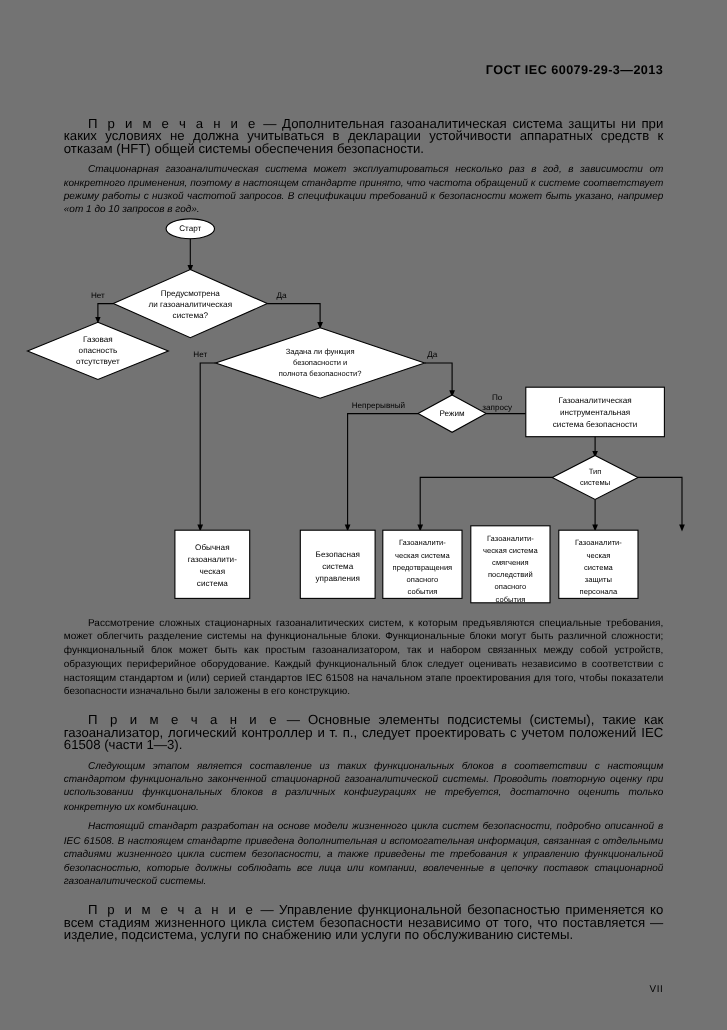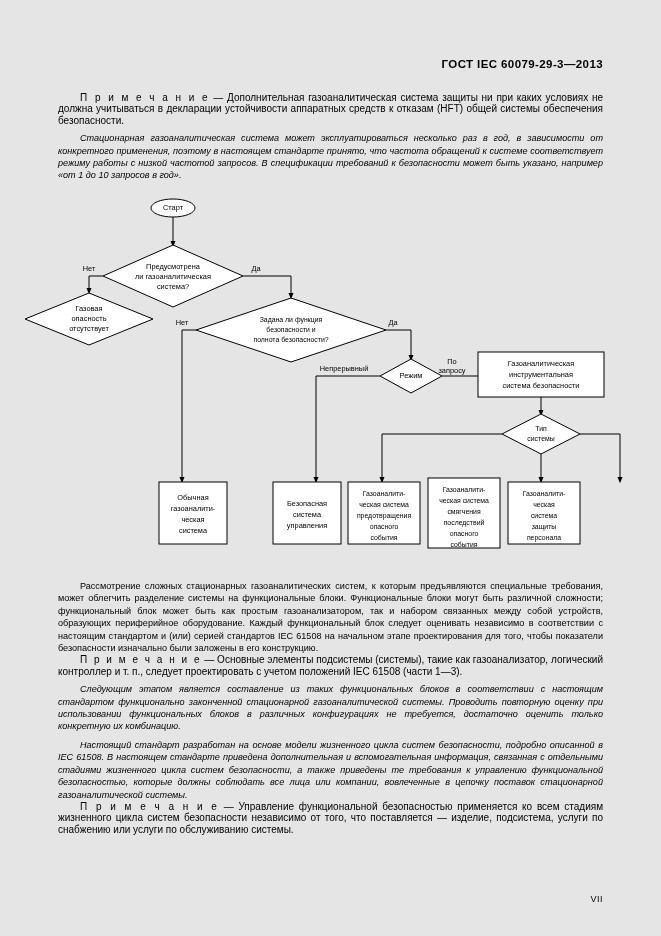--- a/index.html
+++ b/index.html
@@ -9,21 +9,21 @@
     background: #ffffff;
   }
   body {
     font-family: "Liberation Sans", sans-serif;
     color: #000000;
   }
   .page {
     position: relative;
     width: 661px;
     height: 936px;
-    background: #e5e5e5;
+    background: #737373;
     overflow: hidden;
     box-sizing: border-box;
   }
 
   
   .doc-header {
     position: absolute;
     top: 58px;
     right: 58px;
     font-size: 11.5px;
@@ -40,33 +40,33 @@
   }
   p.para {
     margin: 0 0 0 0;
     font-size: 9.1px;
     line-height: 12.4px;
     text-align: justify;
     text-indent: 22px;
     hyphens: manual;
   }
   p.note {
-    margin: 0 0 0 0;
-    font-size: 10px;
+    margin: 15px 0 0 0;
+    font-size: 12px;
     line-height: 11.4px;
     text-align: justify;
     text-indent: 22px;
   }
   p.note .nlabel {
     letter-spacing: 2.0px;
   }
   p.spaced { margin-top: 6px; font-style: italic; }
 
   .blk-top { top: 92px; }
-  .blk-mid { top: 580px; }
+  .blk-mid { top: 560px; }
 
   .page-number {
     position: absolute;
     right: 58px;
     bottom: 32px;
     font-size: 9px;
     font-weight: normal;
     letter-spacing: 0.5px;
   }
 

